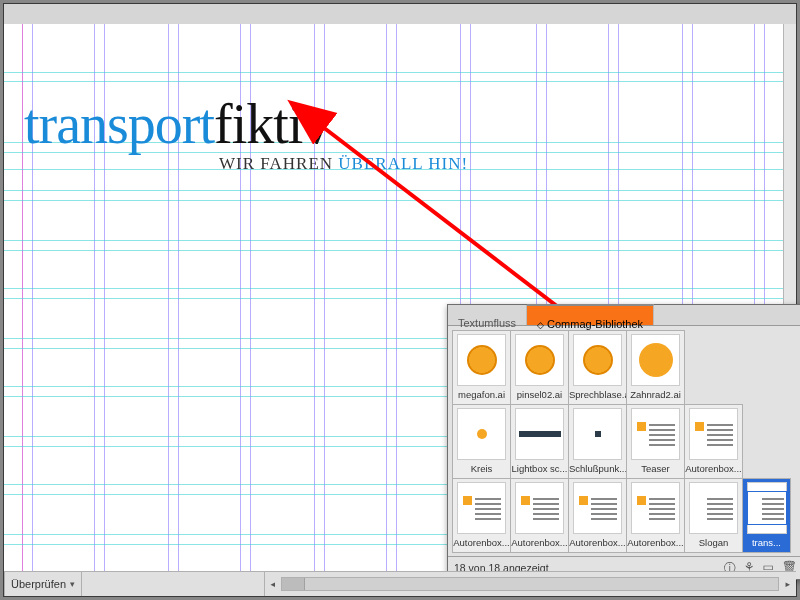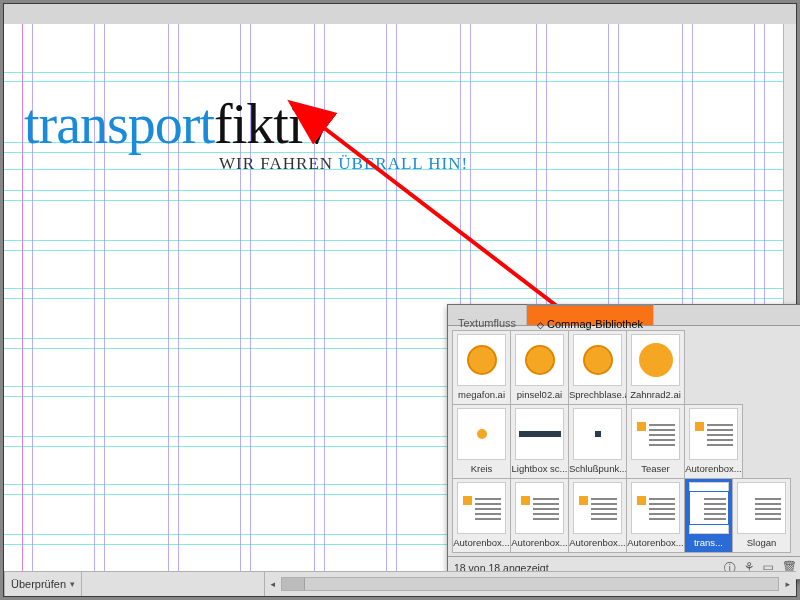--- a/index.html
+++ b/index.html
@@ -218,31 +218,31 @@
               <div class="ico-lines orange"></div>
             </div>
             <div class="lbl">Autorenbox...</div>
           </div>
         <div class="cellbox">
             <div class="th">
               <div class="ico-lines orange"></div>
             </div>
             <div class="lbl">Autorenbox...</div>
           </div>
+        <div class="cellbox">
+            <div class="th">
+              <div class="ico-lines noimg"></div>
+            </div>
+            <div class="lbl">Slogan</div>
+          </div>
         <div class="cellbox sel" style="width:47px">
             <div class="th" style="width:40px">
               <div class="ico-lines blue noimg"></div>
             </div>
             <div class="lbl">trans...</div>
-          </div>
-        <div class="cellbox">
-            <div class="th">
-              <div class="ico-lines noimg"></div>
-            </div>
-            <div class="lbl">Slogan</div>
           </div>
       </div>
     </div>
 
     <div class="footer">
       <span>18 von 18 angezeigt</span>
       <div class="icons">
         <span>ⓘ</span>
         <span>⚘</span>
         <span>▭</span>

